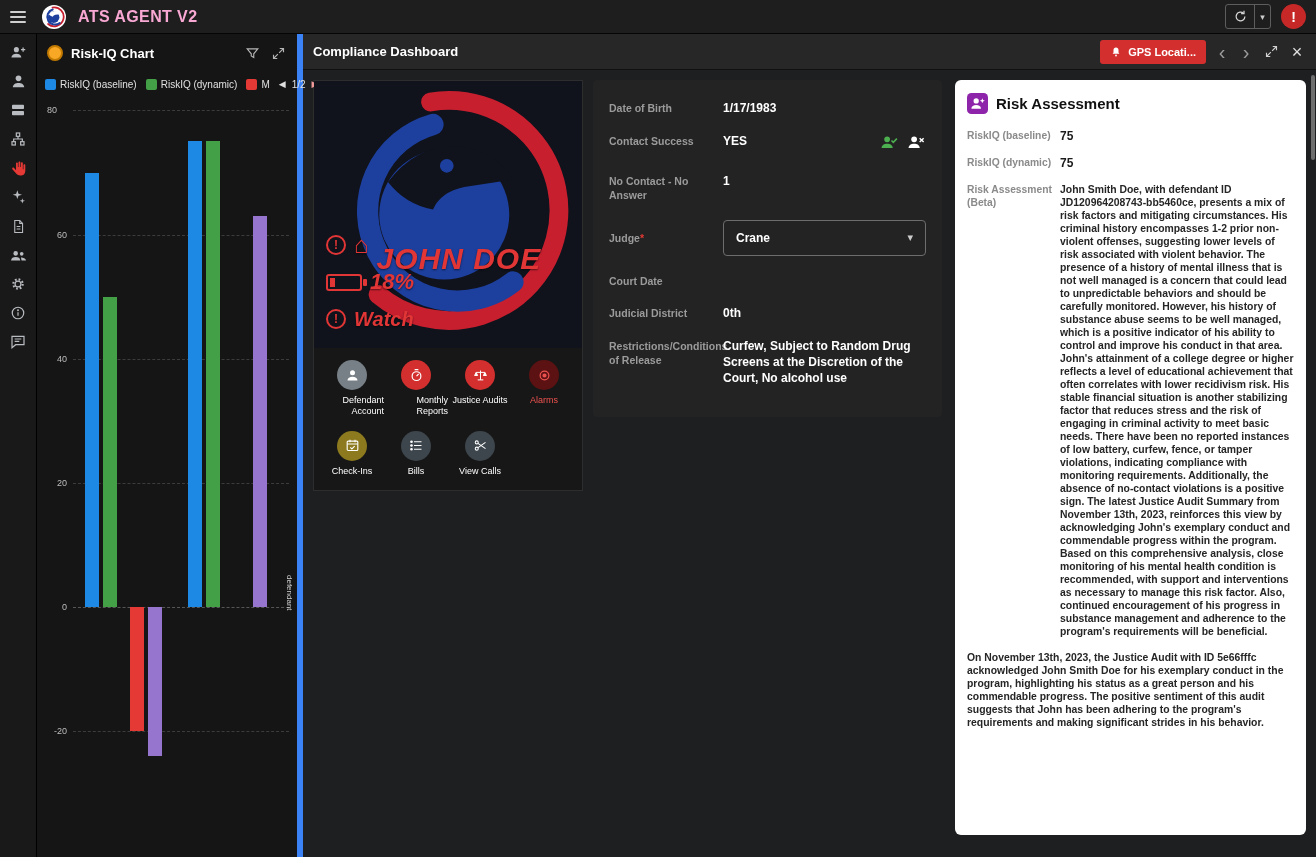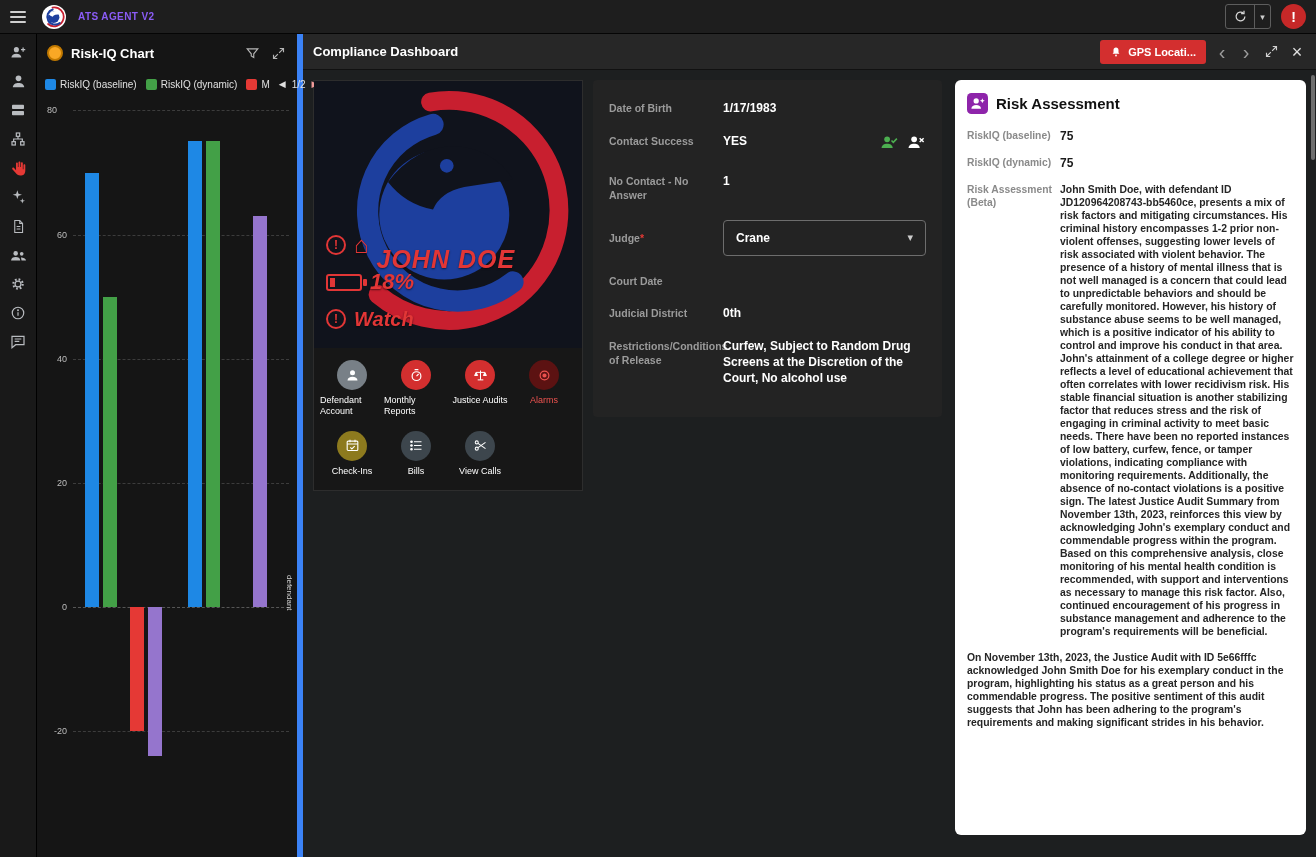--- a/index.html
+++ b/index.html
@@ -6,21 +6,21 @@
   html,body { width:1316px; height:857px; overflow:hidden; background:#141414;
               font-family:"Liberation Sans", sans-serif; color:#e0e0e0; }
 
   
   .topbar { height:34px; background:#1e1e1e; border-bottom:1px solid #050505;
             display:flex; align-items:center; gap:12px; padding:0 10px; }
   .hamburger { width:20px; cursor:pointer; }
   .hamburger span { display:block; width:16px; height:2px; background:#cfcfcf; margin:3px 0; border-radius:1px; }
   .logo-badge { width:24px; height:24px; border-radius:50%; background:#fff; overflow:hidden;
                 display:flex; align-items:center; justify-content:center; }
-  .app-title { font-size:10px; font-weight:bold; color:#8b5cf6; letter-spacing:.4px; }
+  .app-title { font-size:16px; font-weight:bold; color:#f9a8d4; letter-spacing:.4px; }
   .topbar-right { margin-left:auto; display:flex; align-items:center; gap:10px; }
   .refresh-group { display:flex; align-items:center; border:1px solid #5d5d5d; border-radius:3px; height:25px; }
   .refresh-btn { width:28px; height:100%; display:flex; align-items:center; justify-content:center; cursor:pointer; }
   .caret-btn { width:16px; height:100%; display:flex; align-items:center; justify-content:center;
                border-left:1px solid #5d5d5d; color:#ccc; font-size:9px; cursor:pointer; }
   .alert-avatar { width:25px; height:25px; border-radius:50%; background:#c62828; color:#fff;
                   font-weight:bold; font-size:14px; display:flex; align-items:center; justify-content:center; cursor:pointer; }
 
   
   .app-row { display:flex; height:823px; }
@@ -69,30 +69,30 @@
   .defendant-card { width:270px; background:#171717; border:1px solid #2d2d2d; }
   .hero { position:relative; width:268px; height:267px; background:#10131c; overflow:hidden; }
   .hero svg.eagle { position:absolute; left:9px; top:6px; }
   .hero-overlay { position:absolute; left:12px; top:150px; display:flex; flex-direction:column; gap:9px;
                   font-style:italic; font-weight:bold; color:#e23636;
                   text-shadow:0 1px 2px rgba(0,0,0,.55); }
   .ov-row { display:flex; align-items:center; gap:8px; height:28px; }
   .alert-ring { width:20px; height:20px; border-radius:50%; border:2.5px solid #e23636; flex-shrink:0;
                 display:flex; align-items:center; justify-content:center; font-size:12px; font-style:normal; }
   .home-glyph { font-size:24px; font-style:normal; line-height:1; }
-  .ov-name { font-size:25px; letter-spacing:1px;margin-top:28px; }
+  .ov-name { font-size:30px; letter-spacing:1px;margin-top:28px; }
   .battery { width:36px; height:17px; border:2.5px solid #e23636; border-radius:3px; position:relative; }
   .battery::after { content:""; position:absolute; right:-7px; top:3px; width:4px; height:7px; background:#e23636; border-radius:1px; }
   .battery i { position:absolute; left:2px; top:2px; bottom:2px; width:5px; background:#e23636; }
   .ov-batt { font-size:22px; }
   .ov-watch { font-size:20px; }
   .actions { padding:12px 6px 14px; display:grid; grid-template-columns:repeat(4,1fr); row-gap:14px; }
   .action { display:flex; flex-direction:column; align-items:center; gap:5px; cursor:pointer; }
   .action-circle { width:30px; height:30px; border-radius:50%; display:flex; align-items:center; justify-content:center; }
-  .action-label { font-size:9px; color:#fff; text-align:left; line-height:1.2; }
+  .action-label { font-size:9px; color:#fff; text-align:right; line-height:1.2; }
 
   
   .info-card { width:350px; background:#232323; border-radius:4px; padding:20px 16px 14px; }
   .info-row { display:flex; align-items:flex-start; margin-bottom:17px; }
   .info-row.field-row { align-items:center; }
   .info-label { width:114px; flex-shrink:0; font-size:10.5px; font-weight:bold; color:#9b9b9b;
                 line-height:1.35; padding-top:1px; }
   .req-mark { color:#e53935; }
   .info-value { flex:1; font-size:12px; font-weight:bold; color:#fff; line-height:1.35; }
   .contact-icons { display:flex; align-items:center; gap:8px; }

